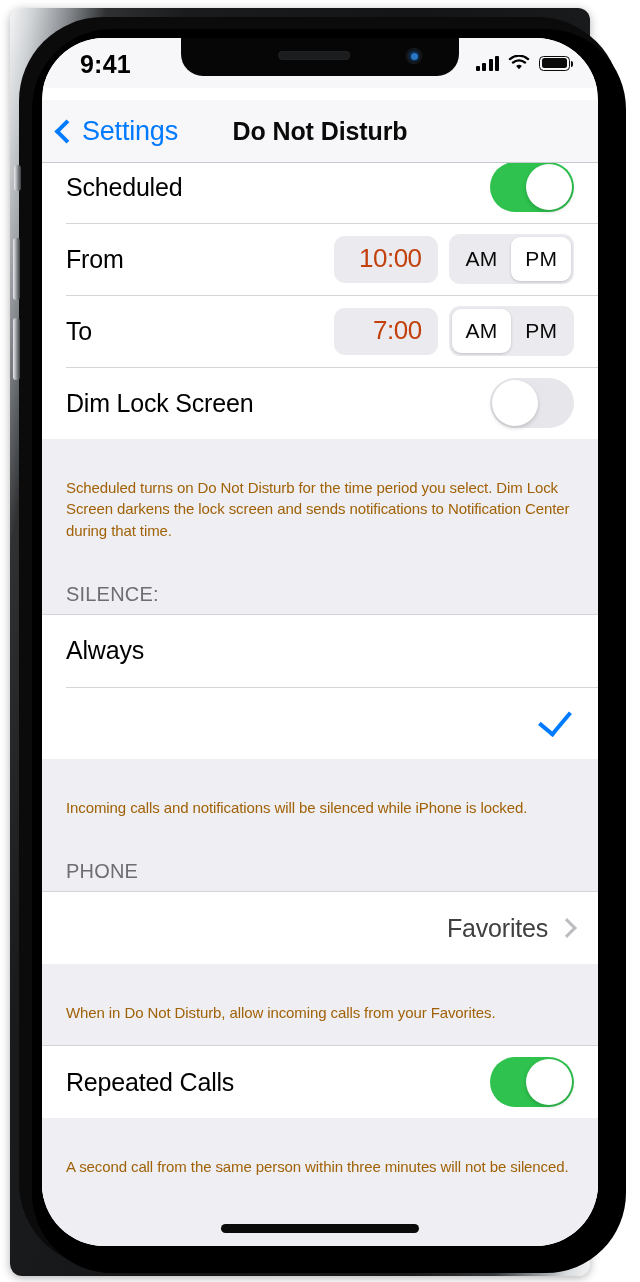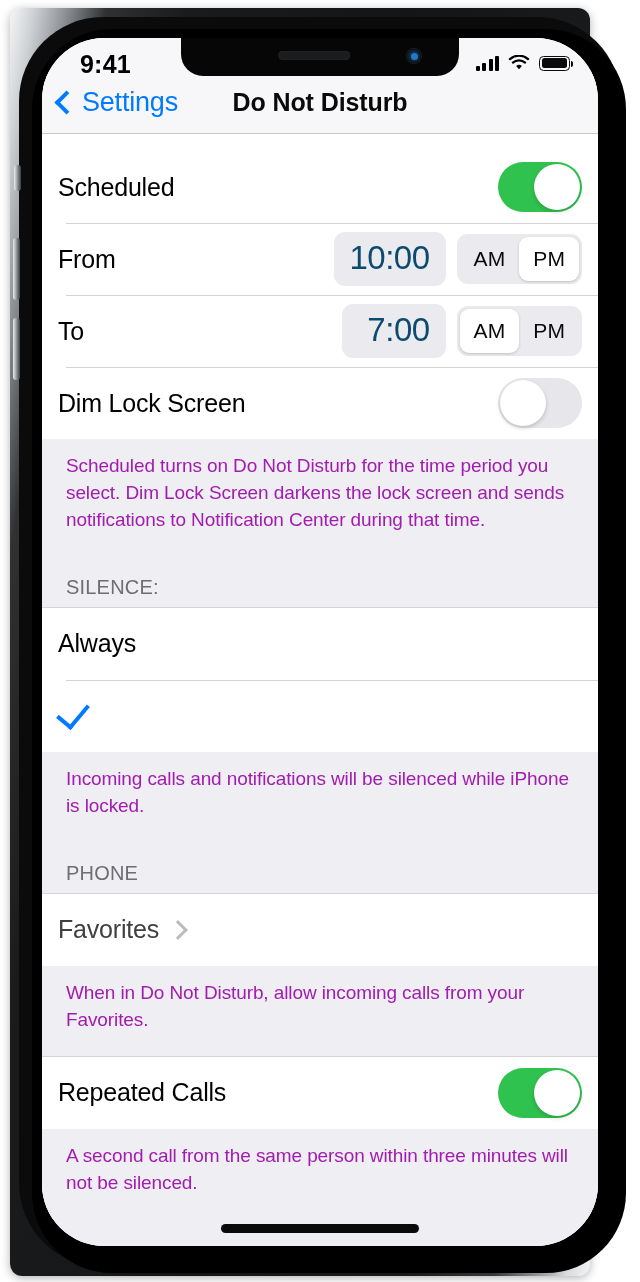--- a/index.html
+++ b/index.html
@@ -167,21 +167,21 @@
     background:#0b0b0b; border-radius:0 2px 2px 0;
   }
   .battery b{
     position:absolute; left:1.6px; top:1.6px; bottom:1.6px;
     width: 25px; background:#0b0b0b; border-radius:2.5px; display:block;
   }
 
   
   .navbar {
     position: absolute;
-    left: 0; top: 33px;
+    left: 0; top: 62px;
     width: 100%;
     height: 62px;
     background: #f7f7f9;
     border-bottom: 1px solid #c9c9cd;
     z-index: 20;
   }
   .nav-back {
     position: absolute;
     left: 16px; top: 0;
     height: 62px;
@@ -220,23 +220,24 @@
     background: #eeeef3;
     overflow: hidden;
   }
 
   .group { background: #ffffff; }
   .row {
     position: relative;
     display: flex;
     align-items: center;
     min-height: 72px;
-    padding: 0 16px;
+    padding: 0 24px;
     background: #ffffff;
     box-sizing: border-box;
+    justify-content: flex-end;
   }
   .row + .row::before {
     content: "";
     position: absolute;
     left: 24px; right: 0; top: 0;
     height: 1px;
     background: #d3d3d8;
   }
   .row-label {
     font-size: 25px;
@@ -289,22 +290,22 @@
   
   .time-pill {
     background: #eaeaef;
     border-radius: 11px;
     padding: 7px 16px 9px;
     min-width: 104px;
     text-align: right;
     box-sizing: border-box;
   }
   .time-pill span {
-    font-size: 33px;
-    color: #0c4a6e;
+    font-size: 26px;
+    color: #c2410c;
     letter-spacing: -.5px;
   }
   .ampm {
     display: flex;
     background: #eaeaef;
     border-radius: 11px;
     margin-left: 11px;
     padding: 3px;
     box-sizing: border-box;
   }
@@ -317,25 +318,26 @@
     cursor: pointer;
   }
   .ampm .seg.sel {
     background: #ffffff;
     box-shadow: 0 1px 3px rgba(0,0,0,0.18);
   }
 
   
   .footer {
     padding: 14px 24px 22px;
-    font-size: 19px;
+    font-size: 15px;
     line-height: 1.42;
-    color: #a21caf;
+    color: #a16207;
     letter-spacing: -.1px;
     background: #eeeef3;
+    margin-top: 24px;
   }
   .sec-header {
     padding: 20px 24px 8px;
     font-size: 20px;
     color: #6d6d72;
     letter-spacing: .2px;
     background: #eeeef3;
   }
   .top-line { height: 1px; background: #d3d3d8; }
 

